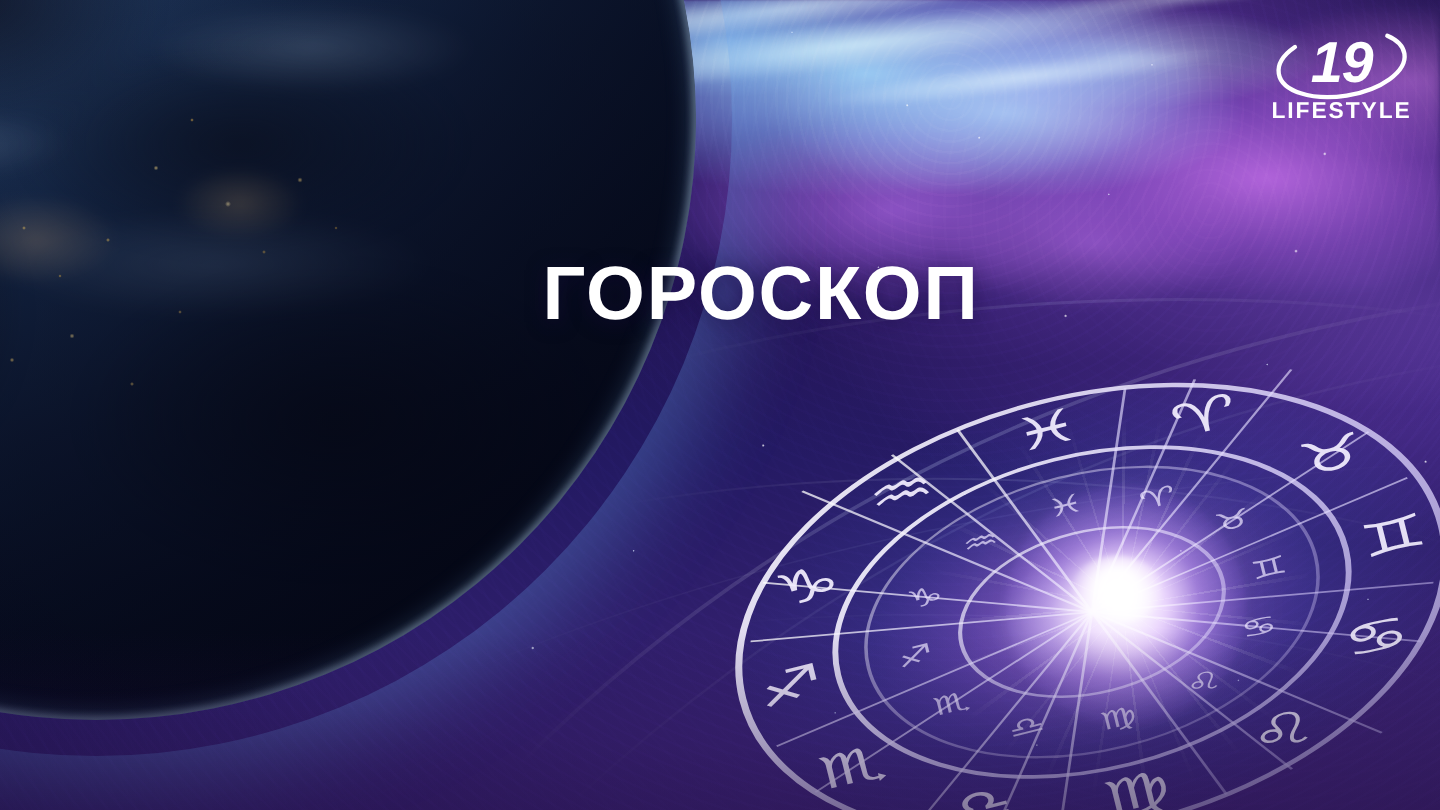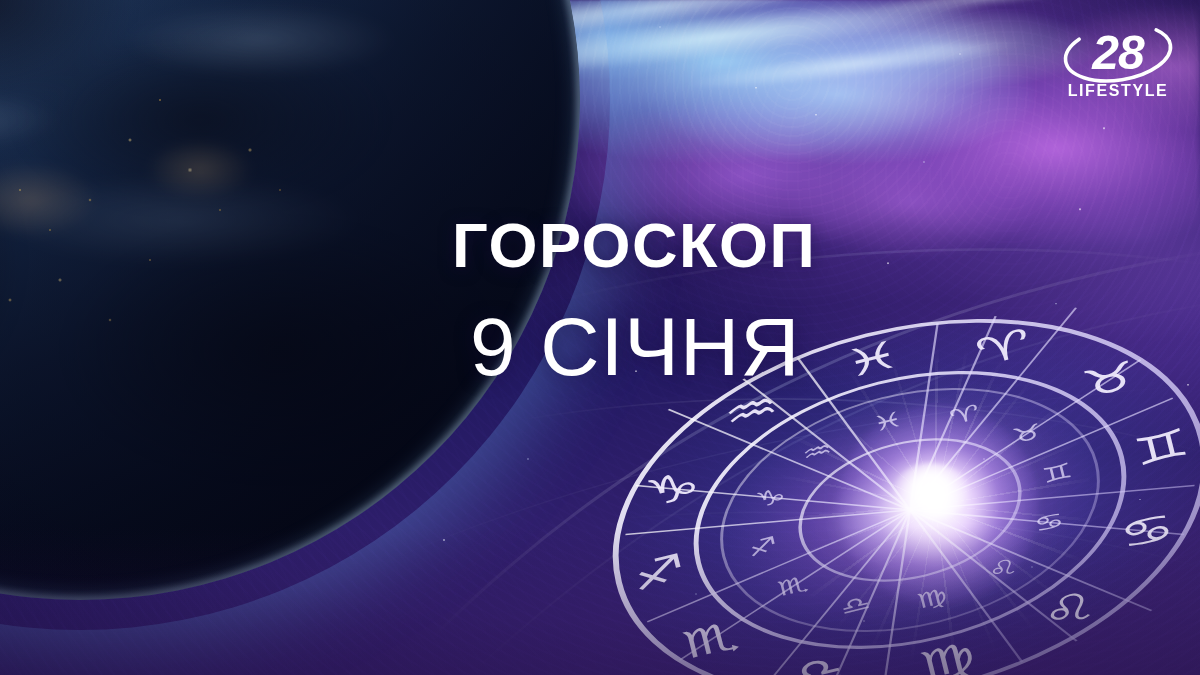--- a/index.html
+++ b/index.html
@@ -326,21 +326,21 @@
     position:absolute;
     left:0;top:0;width:128px;height:62px;
     display:flex;align-items:center;justify-content:center;
     font-size:48px;font-weight:700;color:#fff;
     font-style:italic;
     letter-spacing:-1px;
     line-height:1;
   }
   .logo-word{
     text-align:center;
-    font-size:16px;
+    font-size:19px;
     font-weight:700;
     color:#fff;
     letter-spacing:1.6px;
     margin-top:-2px;
   }
 
   
   .vignette{
     background:
       linear-gradient(to top, rgba(30,12,62,.42) 0%, rgba(30,12,62,0) 22%),
@@ -471,27 +471,26 @@
       </g>
     </svg>
   </div>
 
   <div class="zrays"></div>
   <div class="zglow"></div>
   <div class="zglow-core"></div>
 
   <div class="title-block">
     <div class="t-horoscope">ГОРОСКОП</div>
-    <div class="t-date">9 СІЧНЯ</div>
   </div>
 
   <div class="logo">
     <div class="logo-mark">
       <svg viewBox="0 0 128 62" aria-hidden="true">
         <ellipse cx="64" cy="31" rx="53" ry="27" fill="none" stroke="#ffffff" stroke-width="3.6" transform="rotate(-9 64 31)" stroke-dasharray="196 80" stroke-dashoffset="40" stroke-linecap="round"></ellipse>
       </svg>
-      <div class="logo-24">28</div>
+      <div class="logo-24">19</div>
     </div>
     <div class="logo-word">LIFESTYLE</div>
   </div>
 
   <div class="layer vignette"></div>
 </div>
 
 </body></html>

